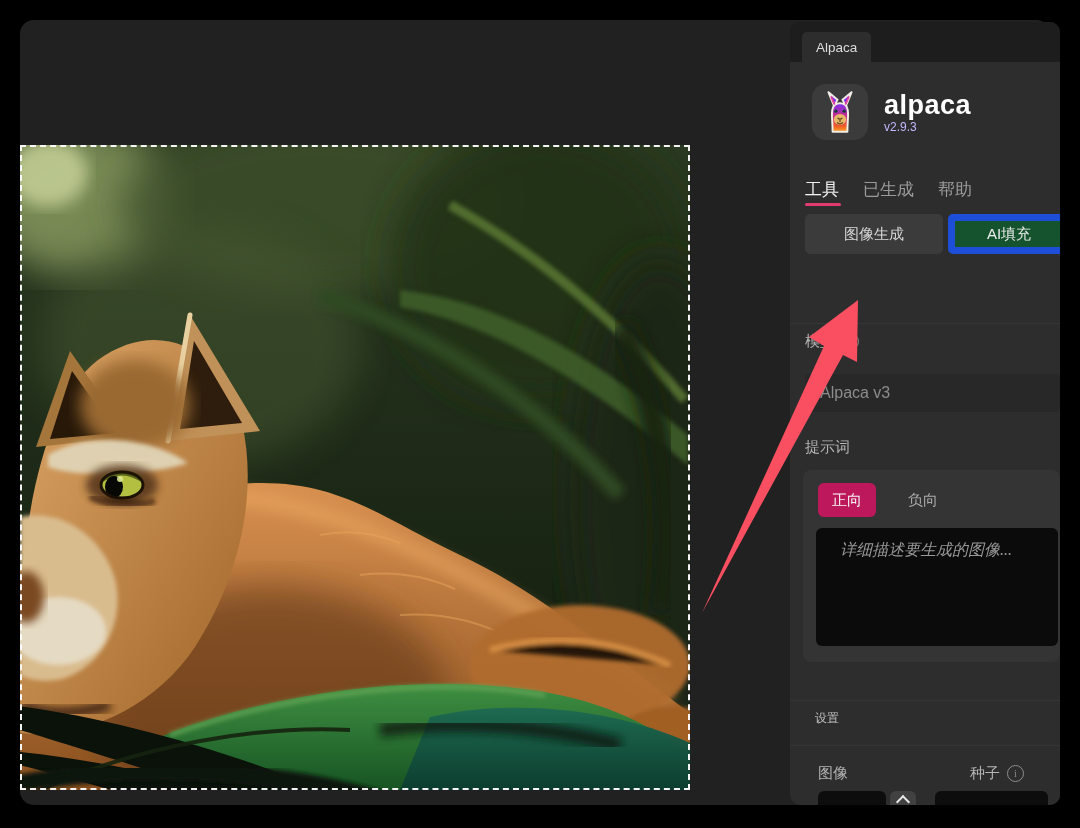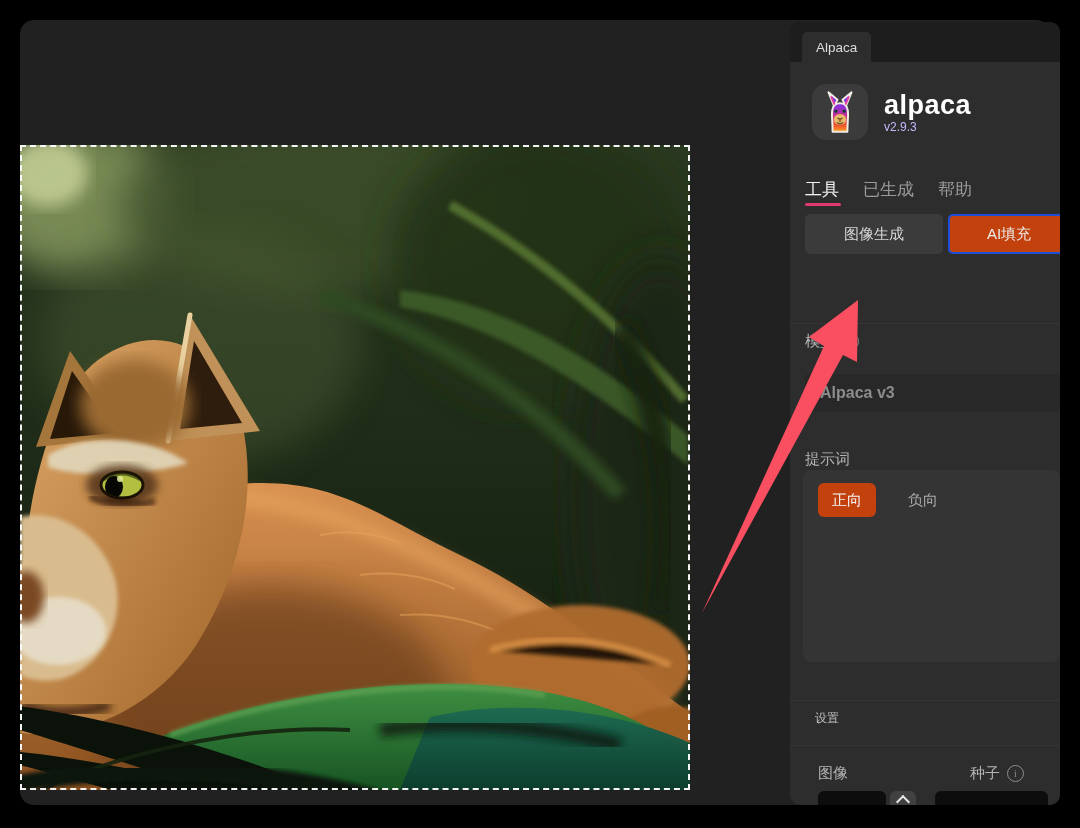--- a/index.html
+++ b/index.html
@@ -30,38 +30,38 @@
 
   .nav{position:absolute;left:15px;top:116px;display:flex;gap:24px;font-size:17px;}
   .nav-item{color:#9a9a9a;cursor:pointer;position:relative;padding-bottom:5px;}
   .nav-item.active{color:#f2f2f2;}
   .nav-underline{position:absolute;left:0;bottom:0;width:36px;height:3px;border-radius:2px;}
 
   .btn-grid{position:absolute;left:15px;top:152px;display:grid;
     grid-template-columns:138px 122px;grid-auto-rows:40px;gap:4px 5px;}
   .tool-btn{background:#3b3b3b;border:1px solid #3b3b3b;border-radius:5px;color:#d9d9d9;
     font-size:15px;display:flex;align-items:center;justify-content:center;cursor:pointer;}
-  .tool-btn.active{background:#c2410c;border:2px solid #1d4ed8;color:#ececec;text-align:center;}
+  .tool-btn.active{background:#14532d;border:7px solid #1d4ed8;color:#ececec;text-align:center;}
 
   .divider{position:absolute;left:0;width:100%;height:1px;background:#3a3a3a;opacity:.65;}
   .d1{top:261px;} .d2{top:638px;} .d3{top:683px;}
 
   .field-label{position:absolute;color:#b5b5b5;font-size:15px;display:flex;align-items:center;gap:7px;}
   .model-label{left:15px;top:270px;}
   .info-icon{width:15px;height:15px;border:1.4px solid #8d8d8d;border-radius:50%;color:#8d8d8d;
     font-size:10px;line-height:15px;text-align:center;font-family:"Liberation Serif",serif;
     display:inline-block;}
   .model-select{position:absolute;left:15px;top:312px;width:255px;height:38px;background:#282828;
     border-radius:4px;display:flex;align-items:center;color:#8c8c8c;font-size:16px;
-    padding-left:15px;box-sizing:border-box;cursor:pointer;font-weight:bold;}
-
-  .prompt-label{left:15px;top:388px;}
+    padding-left:15px;box-sizing:border-box;cursor:pointer;}
+
+  .prompt-label{left:15px;top:376px;}
   .prompt-card{position:absolute;left:13px;top:408px;width:257px;height:192px;background:#343434;
     border-radius:8px;}
-  .pill{position:absolute;left:15px;top:13px;height:34px;padding:0 14px;background:#c2410c;
+  .pill{position:absolute;left:15px;top:13px;height:34px;padding:0 14px;background:#be185d;
     border-radius:6px;color:#f5f5f5;font-size:15px;display:flex;align-items:center;cursor:pointer;}
   .tab-neg{position:absolute;left:97px;top:13px;height:34px;color:#ababab;font-size:15px;
     display:flex;align-items:center;cursor:pointer;margin-left:8px;}
   .prompt-textarea{position:absolute;left:13px;top:58px;width:242px;height:118px;background:#0b0b0b;
     border:none;border-radius:6px;resize:none;box-sizing:border-box;padding:12px 10px 0 24px;
     color:#ddd;font-size:16px;outline:none;}
   .prompt-textarea::placeholder{color:#989898;font-style:italic;
     font-family:"Liberation Serif","DejaVu Serif",serif;}
 
   .settings-header{left:25px;top:648px;font-size:12px;color:#c0c0c0;}
@@ -253,20 +253,21 @@
       </div>
       <div class="model-select">
         <span>Alpaca v3</span>
       </div>
 
       <div class="field-label prompt-label">提示词</div>
 
       <div class="prompt-card">
         <div class="pill">正向</div>
         <div class="tab-neg">负向</div>
+        <textarea class="prompt-textarea" placeholder="详细描述要生成的图像..." style=""></textarea>
       </div>
 
       <div class="divider d2"></div>
       <div class="field-label settings-header">设置</div>
       <div class="divider d3"></div>
 
       <div class="field-label image-label">图像</div>
       <div class="field-label seed-label">
         <span>种子</span>
         <span class="info-icon">i</span>

